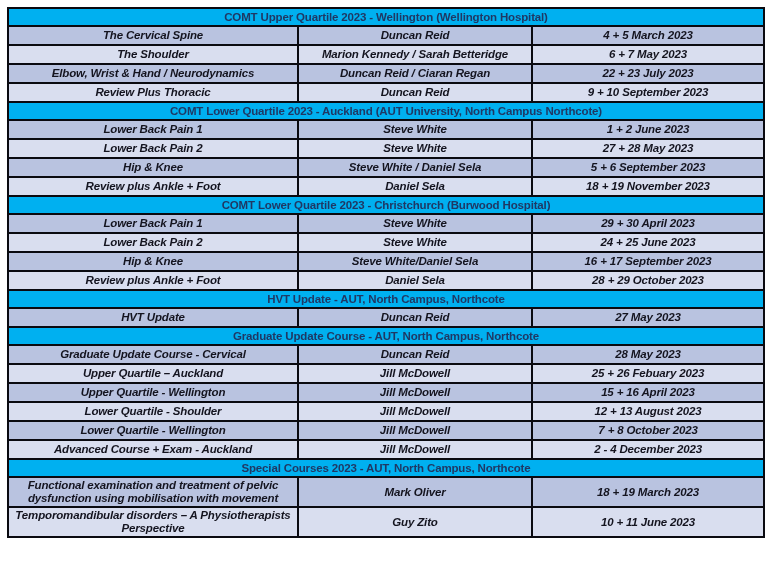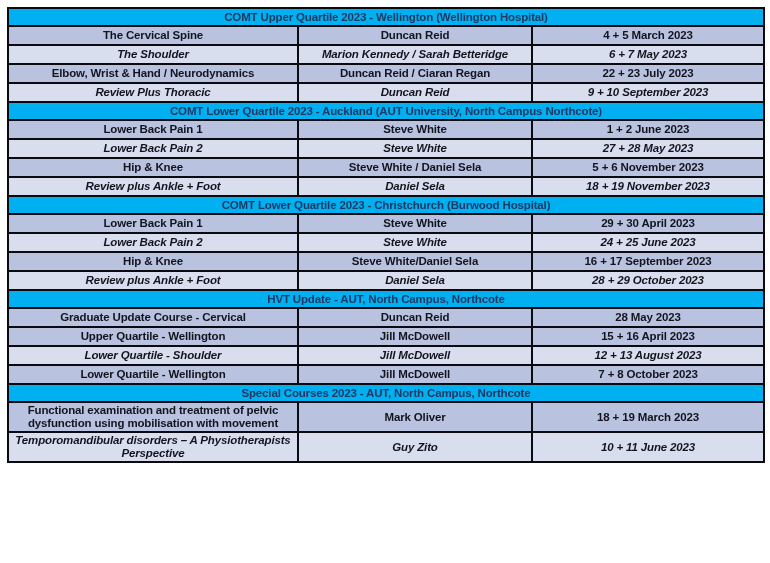--- a/index.html
+++ b/index.html
@@ -38,21 +38,21 @@
     font-size: 11.5px;
     height: 14px;
     line-height: 13px;
   }
   tr.data-row td {
     color: var(--row-fg, #14141f);
     font-size: 11.5px;
     height: 15px;
     line-height: 13px;
   }
-  tr.row-dark td  { background: var(--row-dark, #b9c3e0); }
+  tr.row-dark td  { background: var(--row-dark, #b9c3e0); font-style: italic; }
   tr.row-light td { background: var(--row-light, #d9deef); font-style: italic; }
 </style>
 </head>
 <body style="background: rgb(255, 255, 255);">
 
 <div class="page">
   <table class="schedule">
     <colgroup>
       <col style="width:290px">
       <col style="width:234px">
@@ -91,21 +91,21 @@
           <td>1 + 2 June 2023</td>
         </tr>
         <tr class="data-row row-light">
           <td>Lower Back Pain 2</td>
           <td>Steve White</td>
           <td>27 + 28 May 2023</td>
         </tr>
         <tr class="data-row row-dark">
           <td>Hip &amp; Knee</td>
           <td>Steve White / Daniel Sela</td>
-          <td>5 + 6 November 2023</td>
+          <td>5 + 6 September 2023</td>
         </tr>
         <tr class="data-row row-light">
           <td>Review plus Ankle + Foot</td>
           <td>Daniel Sela</td>
           <td>18 + 19 November 2023</td>
         </tr>
         <tr>
           <td colspan="3" class="section-header">COMT Lower Quartile 2023 - Christchurch (Burwood Hospital)</td>
         </tr>
         <tr class="data-row row-dark">
@@ -125,38 +125,56 @@
         </tr>
         <tr class="data-row row-light">
           <td>Review plus Ankle + Foot</td>
           <td>Daniel Sela</td>
           <td>28 + 29 October 2023</td>
         </tr>
         <tr>
           <td colspan="3" class="section-header">HVT Update - AUT, North Campus, Northcote</td>
         </tr>
         <tr class="data-row row-dark">
+          <td>HVT Update</td>
+          <td>Duncan Reid</td>
+          <td>27 May 2023</td>
+        </tr>
+        <tr>
+          <td colspan="3" class="section-header">Graduate Update Course - AUT, North Campus, Northcote</td>
+        </tr>
+        <tr class="data-row row-dark">
           <td>Graduate Update Course - Cervical</td>
           <td>Duncan Reid</td>
           <td>28 May 2023</td>
+        </tr>
+        <tr class="data-row row-light">
+          <td>Upper Quartile – Auckland</td>
+          <td>Jill McDowell</td>
+          <td>25 + 26 Febuary 2023</td>
         </tr>
         <tr class="data-row row-dark">
           <td>Upper Quartile - Wellington</td>
           <td>Jill McDowell</td>
           <td>15 + 16 April 2023</td>
         </tr>
         <tr class="data-row row-light">
           <td>Lower Quartile - Shoulder</td>
           <td>Jill McDowell</td>
           <td>12 + 13 August 2023</td>
         </tr>
         <tr class="data-row row-dark">
           <td>Lower Quartile - Wellington</td>
           <td>Jill McDowell</td>
           <td>7 + 8 October 2023</td>
+        </tr>
+        <tr class="data-row row-light">
+          <td>Advanced Course + Exam - Auckland</td>
+          <td>Jill McDowell</td>
+          <td>2 - 4 December 2023</td>
         </tr>
         <tr>
           <td colspan="3" class="section-header">Special Courses 2023 - AUT, North Campus, Northcote</td>
         </tr>
         <tr class="data-row row-dark">
           <td>Functional examination and treatment of pelvic dysfunction using mobilisation with movement</td>
           <td>Mark Oliver</td>
           <td>18 + 19 March 2023</td>
         </tr>
         <tr class="data-row row-light">

